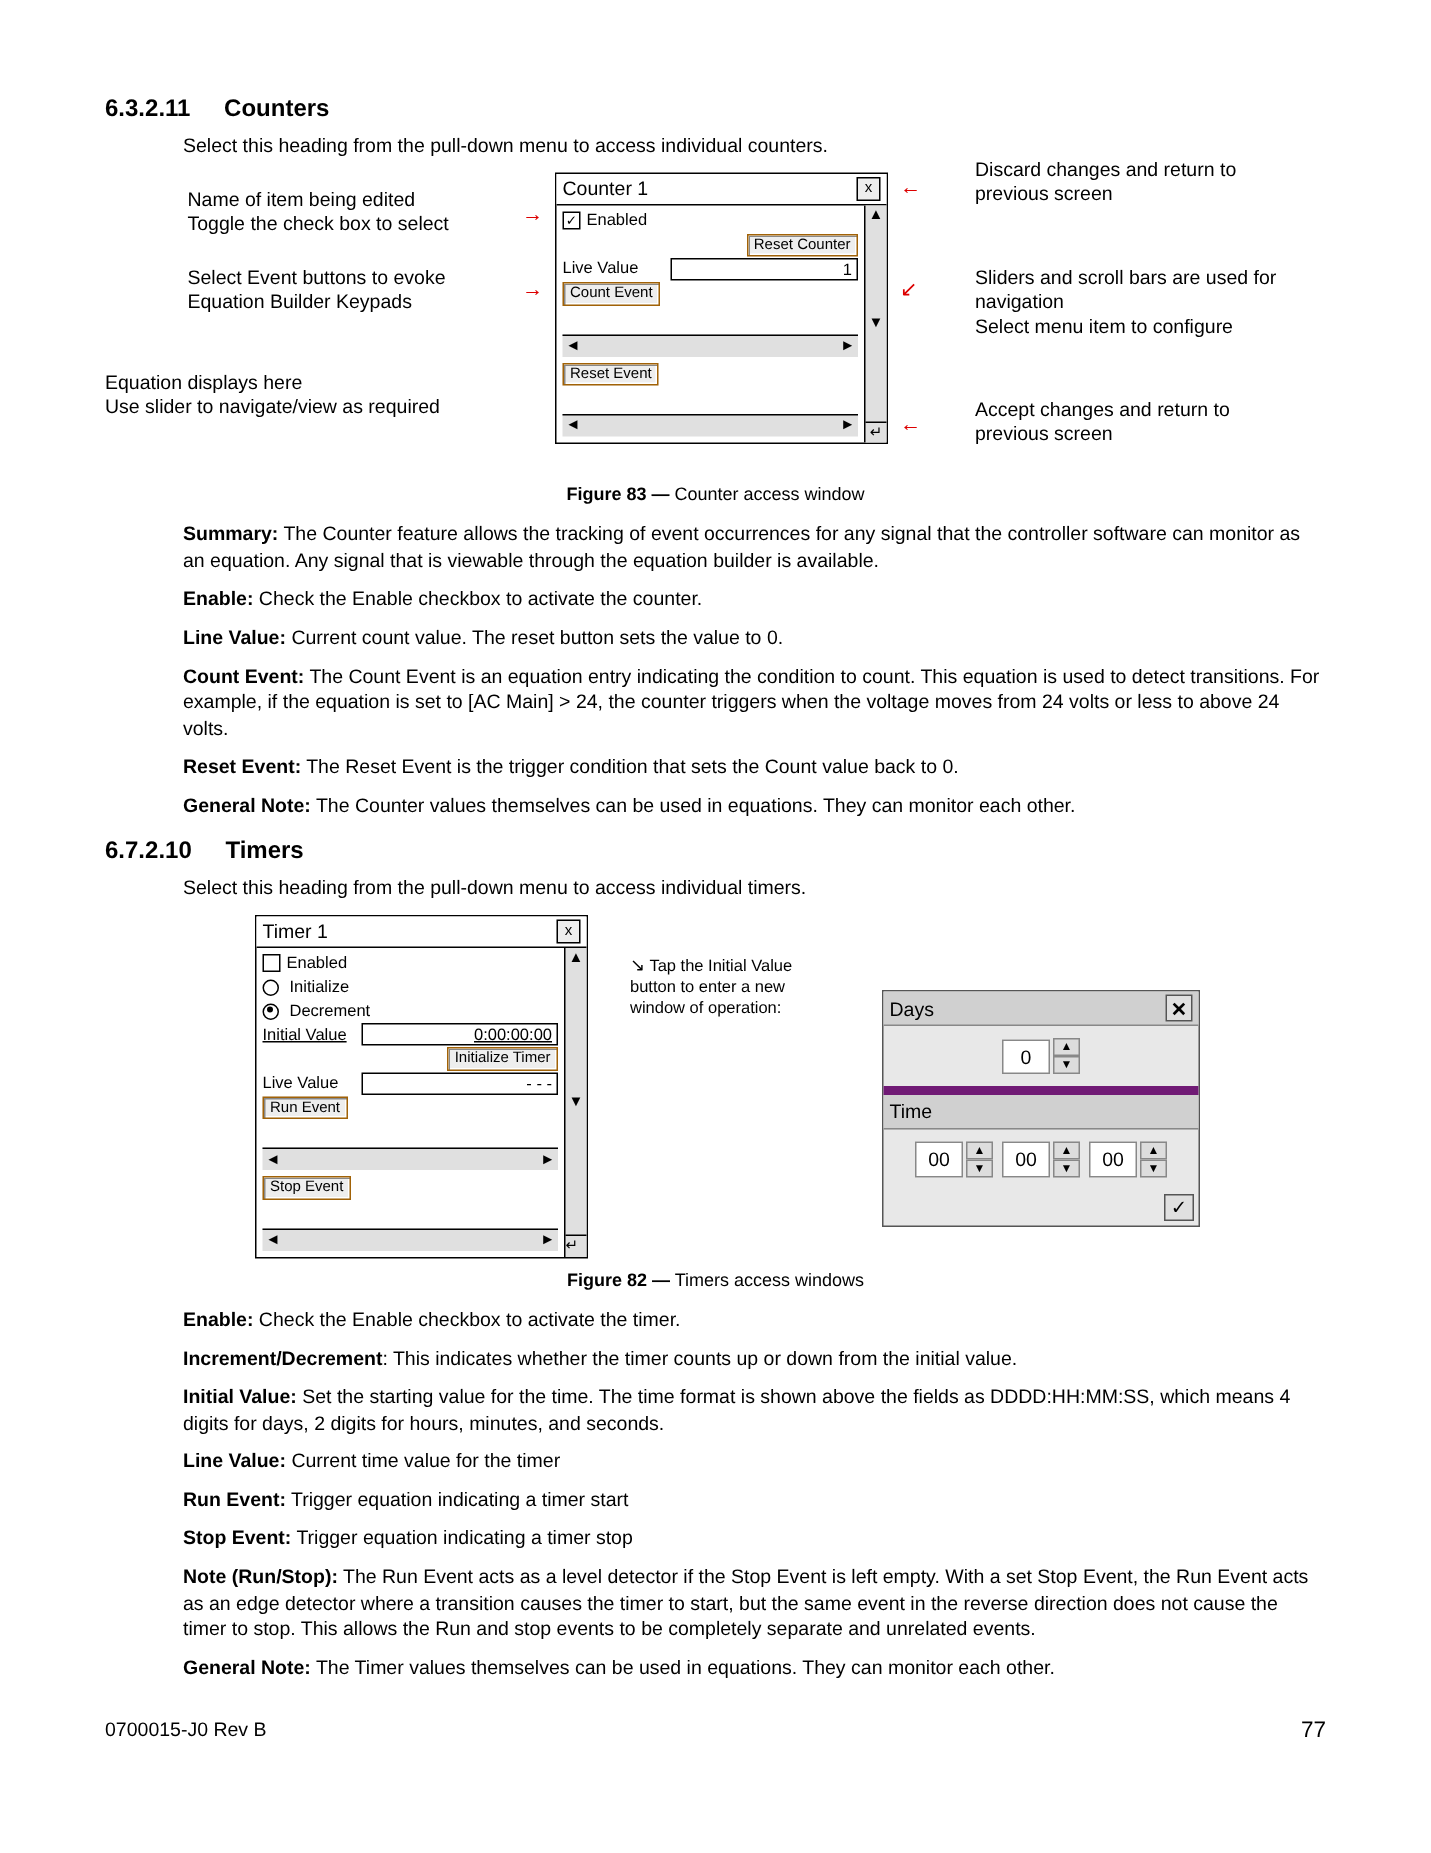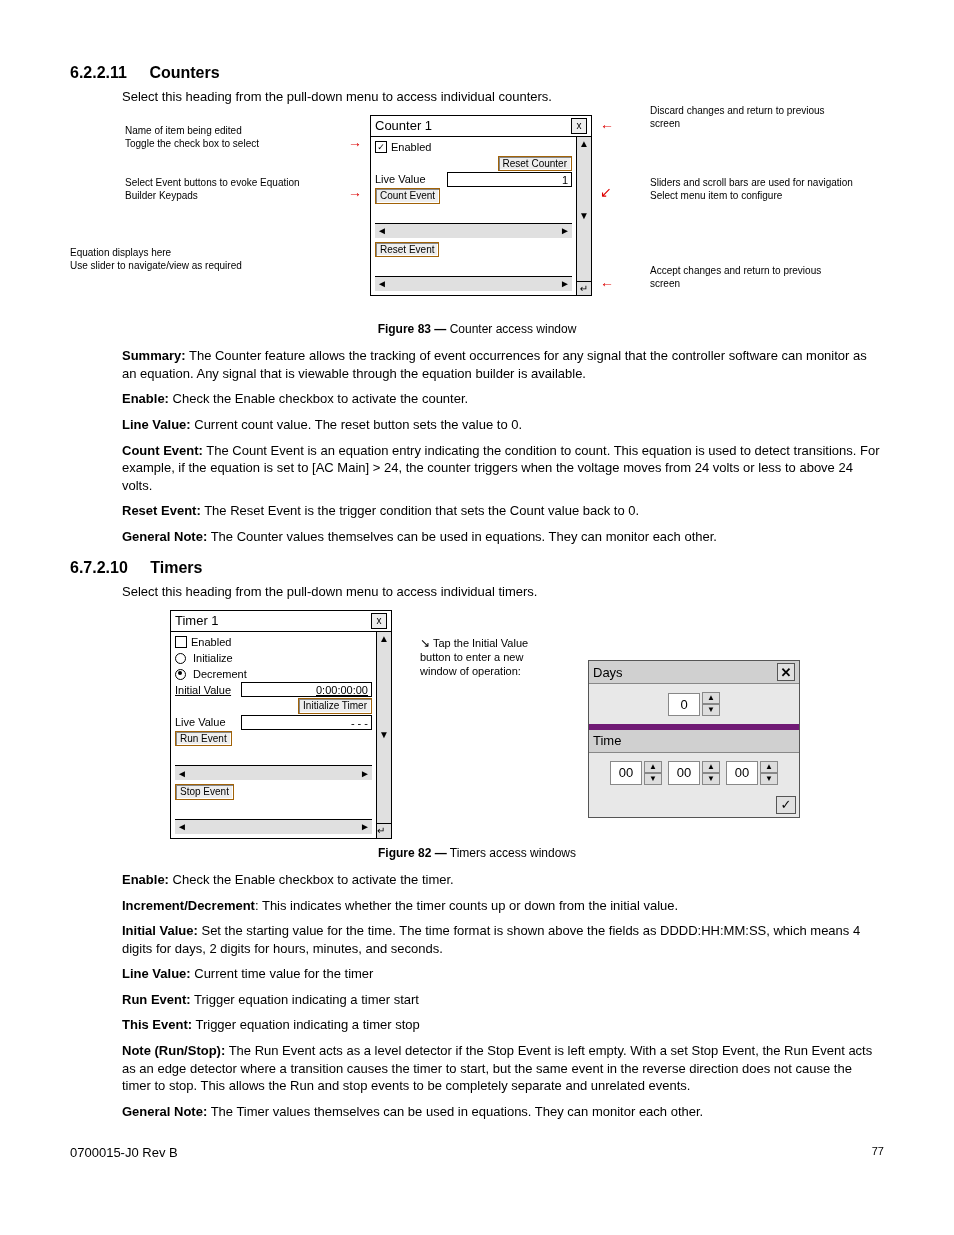--- a/index.html
+++ b/index.html
@@ -17,25 +17,25 @@
     font-weight: bold;
     margin: 12px 0 4px 0;
   }
   h2 .num { display: inline-block; margin-right: 18px; }
   .intro { margin: 0 0 10px 52px; }
   .para { margin: 8px 0 8px 52px; }
   .para b { font-weight: bold; }
   .figcap { text-align: center; font-size: 12px; margin: 6px 0 10px 0; }
   .figcap b { font-weight: bold; }
   .footer { display: flex; justify-content: space-between; margin-top: 24px; font-size: 13px; }
-  .footer .right { font-size: 11px; }
+  .footer .right { font-size: 15px; }
 
   
   .fig83 { position: relative; height: 200px; margin: 4px 0 0 0; }
-  .fig83 .annL, .fig83 .annR { position: absolute; font-size: 10px; line-height: 1.25; }
+  .fig83 .annL, .fig83 .annR { position: absolute; font-size: 13px; line-height: 1.25; }
   .fig83 .annL { text-align: left; }
   .fig83 .annR { text-align: left; }
   .arrowR { color: #d00; font-size: 14px; line-height: 1; }
   .arrowL { color: #d00; font-size: 14px; line-height: 1; }
 
   
   .counterPanel {
     position: absolute; left: 300px; top: 0; width: 220px;
     border: 1px solid #000; background: #fff; font-size: 11px;
     font-family: Arial, sans-serif;
@@ -72,21 +72,21 @@
   .spinner .val { border:1px solid #888; background:#fff; width:30px; text-align:center; padding:2px 0;}
   .spinner .btns { display:flex; flex-direction:column;}
   .spinner .btns span { border:1px solid #888; width:16px; height:10px; font-size:8px; display:flex; align-items:center; justify-content:center; background:#ddd;}
   .dp-foot { display:flex; justify-content:flex-end; padding:3px;}
   .check { border:1px solid #555; width:18px;height:16px; display:flex;align-items:center;justify-content:center; background:#e0e0e0;}
 </style>
 </head>
 <body>
 
 <h2>
-  <span class="num">6.2.2.11</span>
+  <span class="num">6.3.2.11</span>
   <span>Counters</span>
 </h2>
 <p class="intro">Select this heading from the pull-down menu to access individual counters.</p>
 
 <div class="fig83">
 
   <div class="annL" style="left:55px; top:62px; width:200px;">Select Event buttons  to evoke Equation Builder Keypads</div>
   <div class="annL" style="left:55px; top:10px; width:200px;">Name of item being edited<br>Toggle the check box to select</div>
   <div class="annL" style="left:0px; top:132px; width:260px;">Equation displays here<br>Use slider to navigate/view as required</div>
   <span class="arrowR" style="position:absolute; left:278px; top:20px;">→</span>
@@ -268,20 +268,20 @@
 </div>
 <div class="figcap">
   <b>Figure 82  —</b><span>  Timers access windows</span>
 </div>
 
 <p class="para"><b>Enable:</b><span> Check the Enable checkbox to activate the timer.</span></p>
 <p class="para"><b>Increment/Decrement</b><span>: This indicates whether the timer counts up or down from the initial value.</span></p>
 <p class="para"><b>Initial Value:</b><span> Set the starting value for the time. The time format is shown above the fields as DDDD:HH:MM:SS, which means 4 digits for days, 2 digits for hours, minutes, and seconds.</span></p>
 <p class="para"><b>Line Value:</b><span> Current time value for the timer</span></p>
 <p class="para"><b>Run Event:</b><span> Trigger equation indicating a timer start</span></p>
-<p class="para"><b>This Event:</b><span> Trigger equation indicating a timer stop</span></p>
+<p class="para"><b>Stop Event:</b><span> Trigger equation indicating a timer stop</span></p>
 <p class="para"><b>Note (Run/Stop):</b><span> The Run Event acts as a level detector if the Stop Event is left empty. With a set Stop Event, the Run Event acts as an edge detector where a transition causes the timer to start, but the same event in the reverse direction does not cause the timer to stop. This allows the Run and stop events to be completely separate and unrelated events.</span></p>
 <p class="para"><b>General Note:</b><span> The Timer values themselves can be used in equations. They can monitor each other.</span></p>
 
 <div class="footer">
   <span>0700015-J0    Rev B</span>
   <span class="right">77</span>
 </div>
 
 </body></html>

